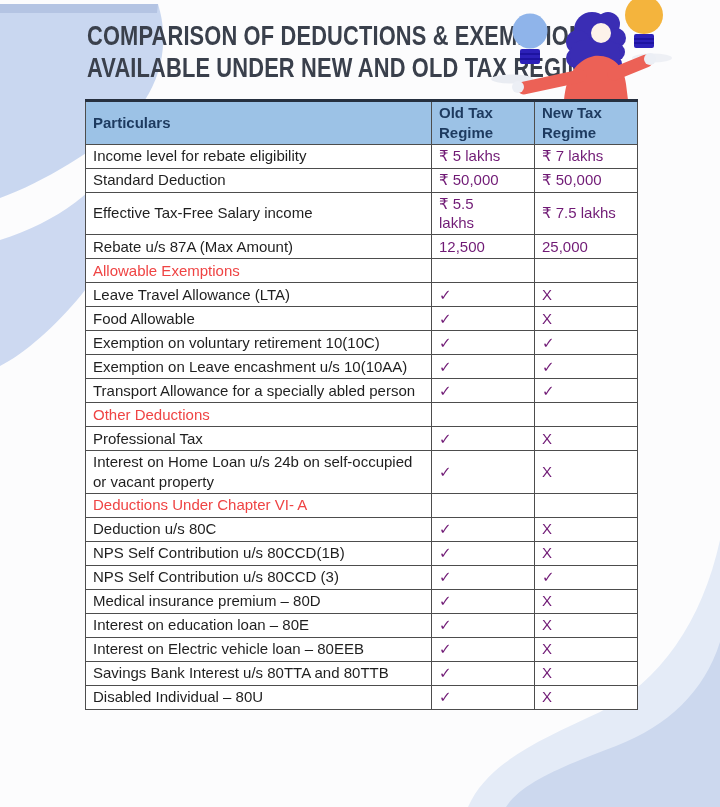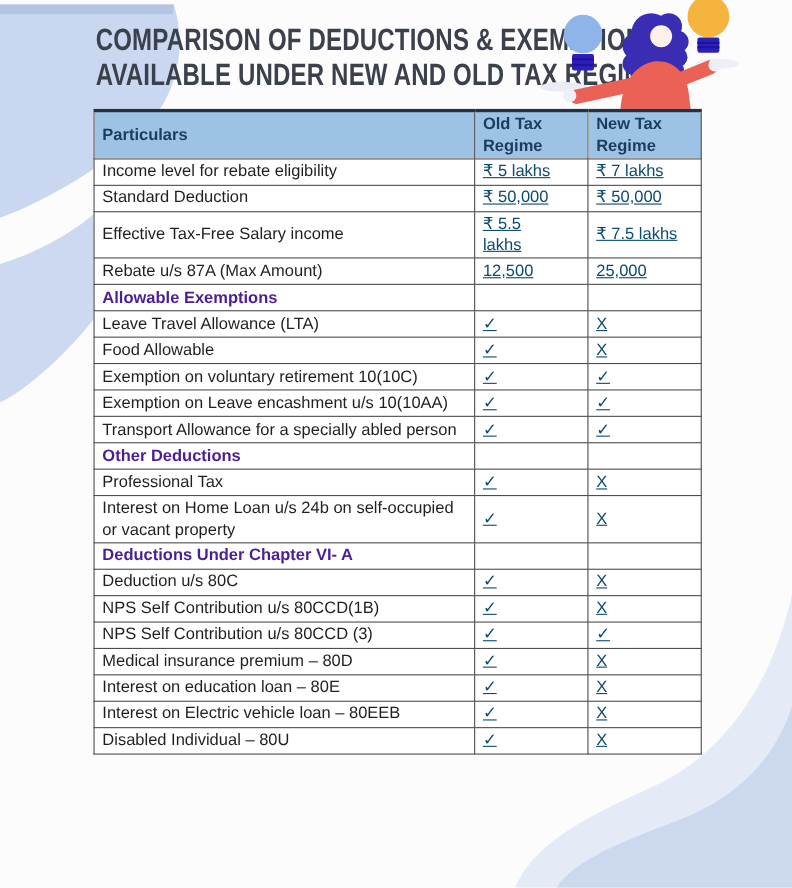--- a/index.html
+++ b/index.html
@@ -44,22 +44,22 @@
     overflow:hidden;
   }
   table.cmp thead th {
     background:#9cc2e6;
     color:#1d3a5f;
     font-weight:bold;
     height:38px;
     border-top:3px solid #26303f;
   }
   table.cmp td { height:21px; }
-  td.section-label { font-weight:bold; color:#4c1d95; }
-  td.val { white-space:pre-line; color:#0c4a6e;text-decoration:underline; }
+  td.section-label { font-weight:normal; color:#ef4444; }
+  td.val { white-space:pre-line; color:#701a75; }
 </style>
 </head>
 <body>
 
 <svg class="bg-svg" width="720" height="807" viewBox="0 0 720 807">
   <path d="M0,4 L158,4 C170,42 162,88 128,120 C96,150 44,182 0,198 Z" fill="#c9d7f0"></path>
   <path d="M0,4 L158,4 L157,13 L0,13 Z" fill="#b4c4e3"></path>
   <path d="M0,240 C58,222 102,188 122,150 C136,196 118,250 82,294 C56,326 24,354 0,366 Z" fill="#cdd9f1"></path>
   <path d="M720,540 C702,622 660,682 600,712 C540,740 488,762 468,807 L720,807 Z" fill="#e4ebf7"></path>
   <path d="M720,642 C704,692 668,726 616,746 C566,765 522,782 506,807 L720,807 Z" fill="#ccd8ee"></path>
@@ -219,18 +219,23 @@
         <td class="label">Interest on education loan – 80E</td>
         <td class="val">✓</td>
         <td class="val">X</td>
       </tr>
       <tr>
         <td class="label">Interest on Electric vehicle loan – 80EEB</td>
         <td class="val">✓</td>
         <td class="val">X</td>
       </tr>
       <tr>
+        <td class="label">Savings Bank Interest u/s 80TTA and 80TTB</td>
+        <td class="val">✓</td>
+        <td class="val">X</td>
+      </tr>
+      <tr>
         <td class="label">Disabled Individual – 80U</td>
         <td class="val">✓</td>
         <td class="val">X</td>
       </tr>
     </tbody>
 </table>
 
 </body></html>

